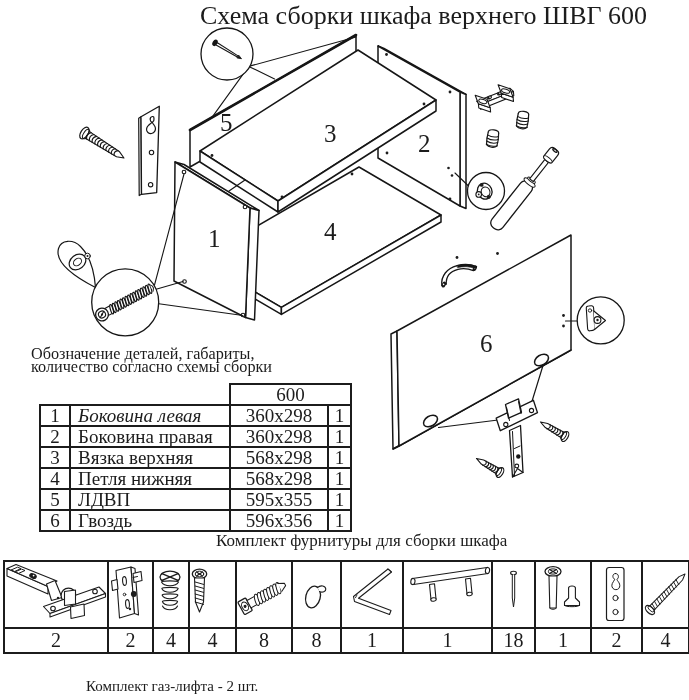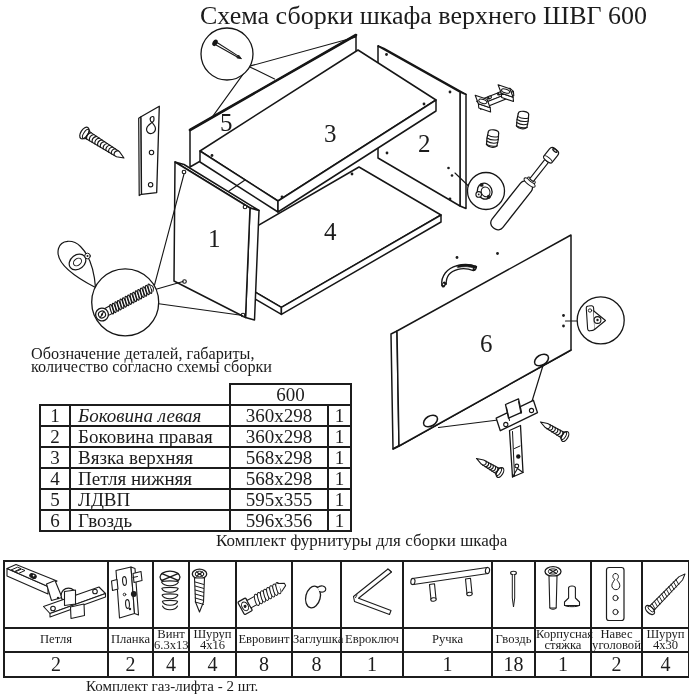--- a/index.html
+++ b/index.html
@@ -314,34 +314,20 @@
         <td class="ic"></td>
           <td class="ic"></td>
           <td class="ic"></td>
           <td class="ic"></td>
         <td class="ic"></td>
           <td class="ic"></td>
           <td class="ic"></td>
           <td class="ic"></td>
       </tr>
       <tr>
-        <td class="nm">Петля</td>
-        <td class="nm">Планка</td>
-        <td class="nm">Винт<br>6.3х13</td>
-        <td class="nm">Шуруп<br>4х16</td>
-        <td class="nm">Евровинт</td>
-        <td class="nm">Заглушка</td>
-        <td class="nm">Евроключ</td>
-        <td class="nm">Ручка</td>
-        <td class="nm">Гвоздь</td>
-        <td class="nm">Корпусная<br>стяжка</td>
-        <td class="nm">Навес<br>уголовой</td>
-        <td class="nm">Шуруп<br>4х30</td>
-      </tr>
-      <tr>
         <td class="qt">2</td>
           <td class="qt">2</td>
           <td class="qt">4</td>
           <td class="qt">4</td>
         <td class="qt">8</td>
           <td class="qt">8</td>
           <td class="qt">1</td>
           <td class="qt">1</td>
         <td class="qt">18</td>
           <td class="qt">1</td>

